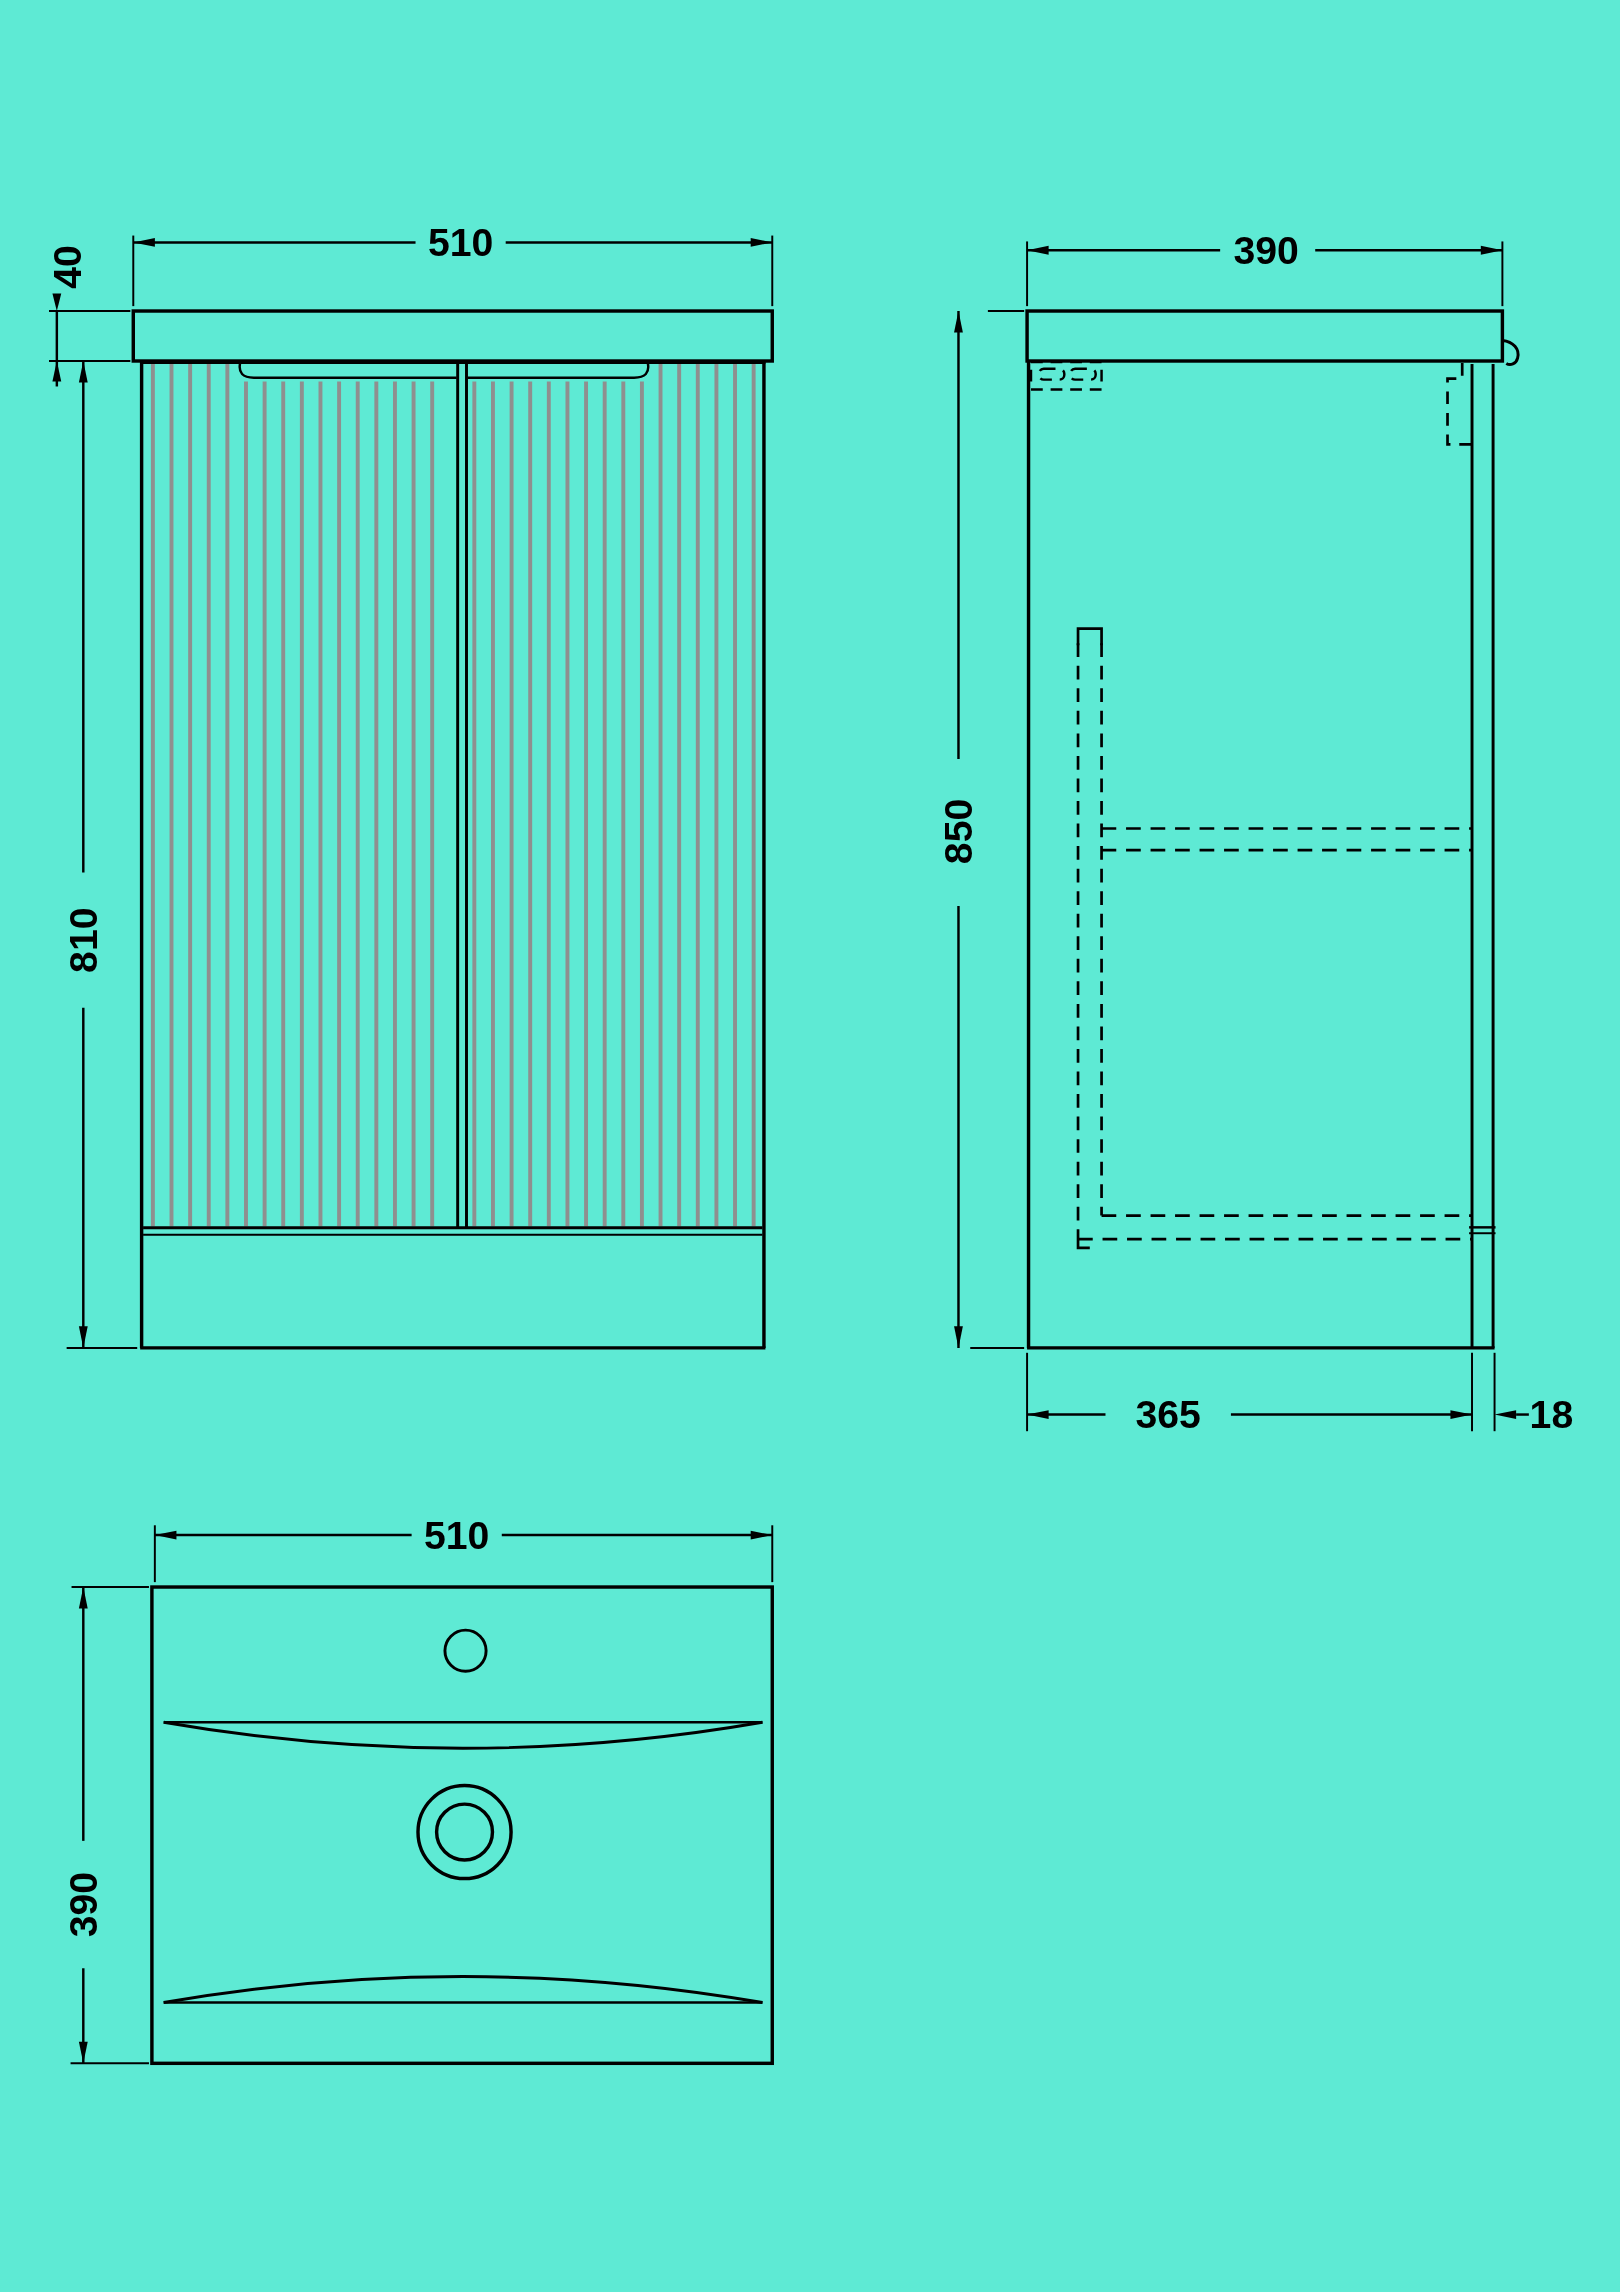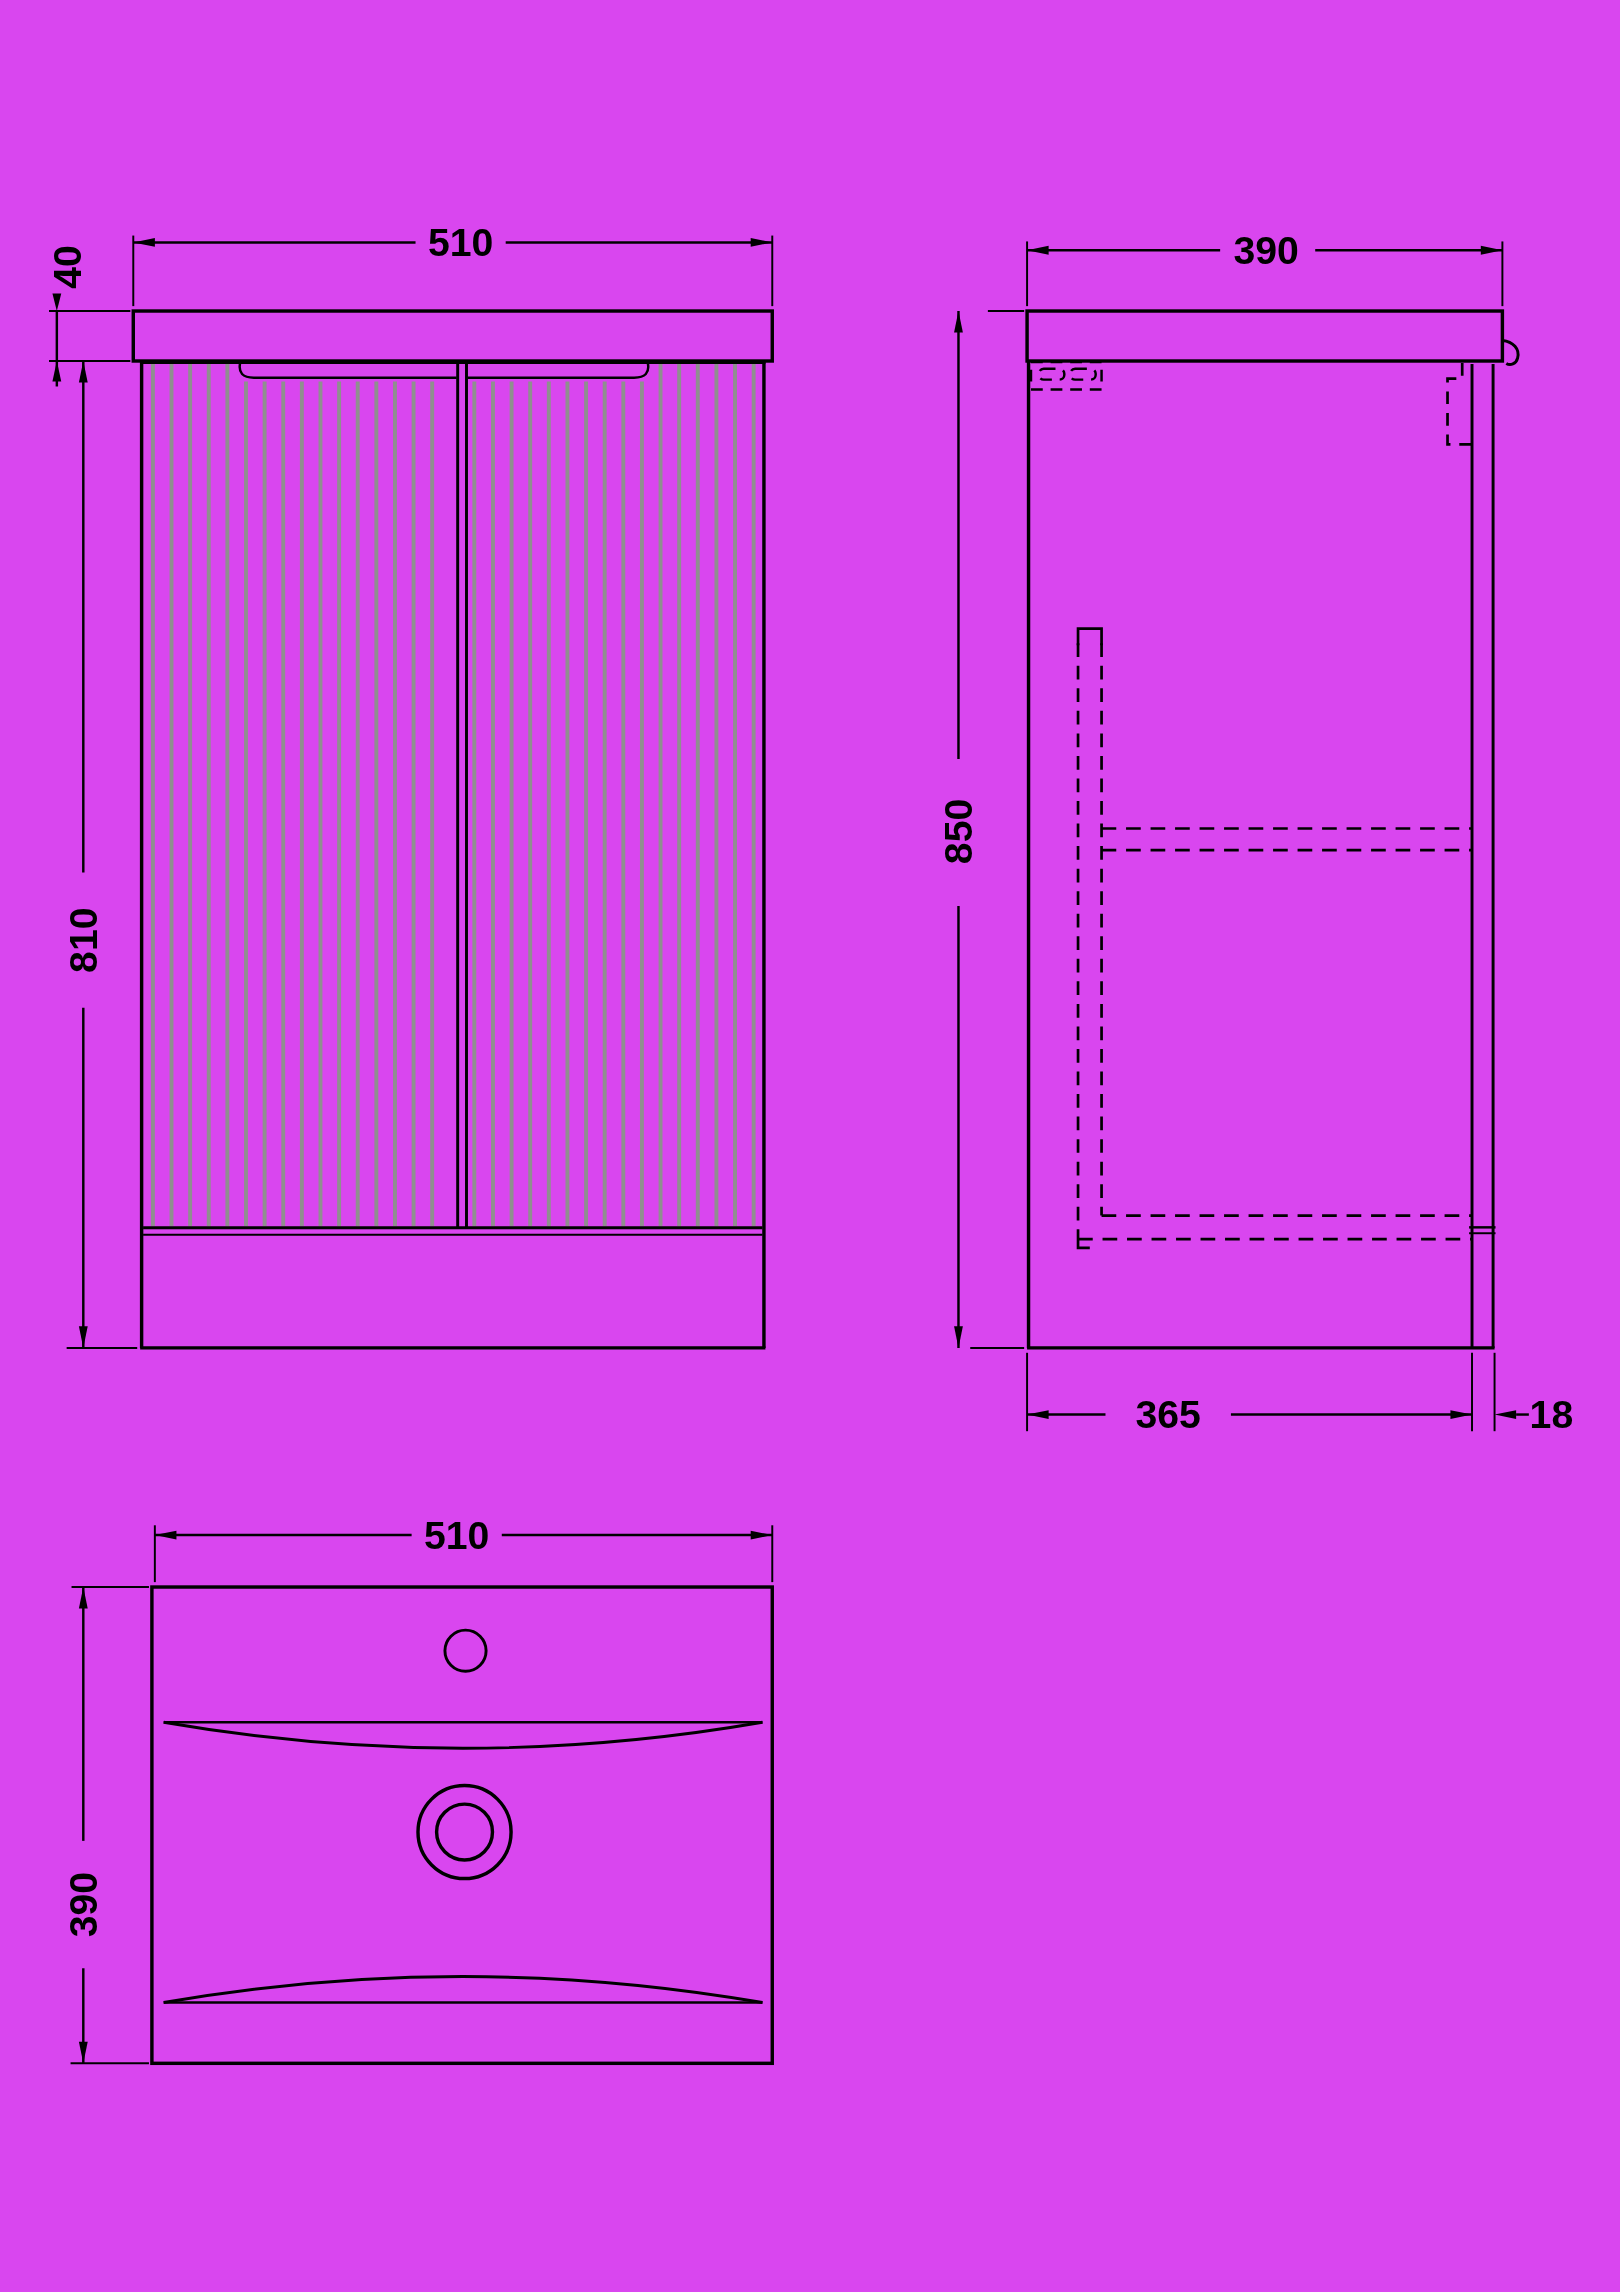--- a/index.html
+++ b/index.html
@@ -1,17 +1,17 @@
 <!DOCTYPE html>
 <html><head>
 <meta charset="utf-8">
 <style>
   html,body{margin:0;padding:0;background:#ffffff;}
   body{font-family:"Liberation Sans", sans-serif;}
-  .canvas{width:1620px;height:2293px;position:relative;background:#d946ef;}
+  .canvas{width:1620px;height:2293px;position:relative;background:#5eead4;}
   svg{display:block;}
   .dim-text{font-family:"Liberation Sans","DejaVu Sans",sans-serif;font-weight:bold;font-size:40px;fill:#000;}
   .outline{stroke:#000;fill:none;}
 </style>
 </head>
 <body>
 
 <div class="canvas">
 <svg width="1620" height="2293" viewBox="0 0 1653 2339">
 

